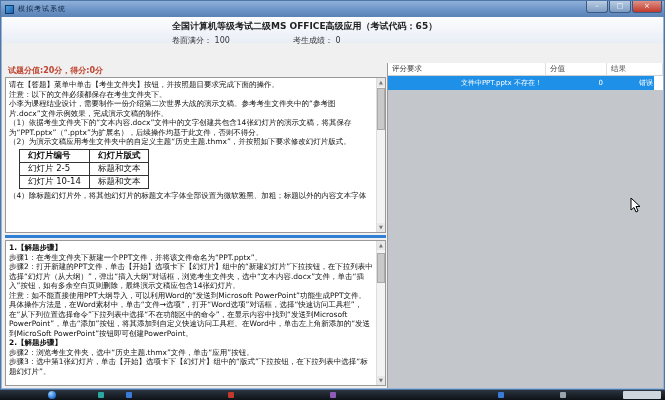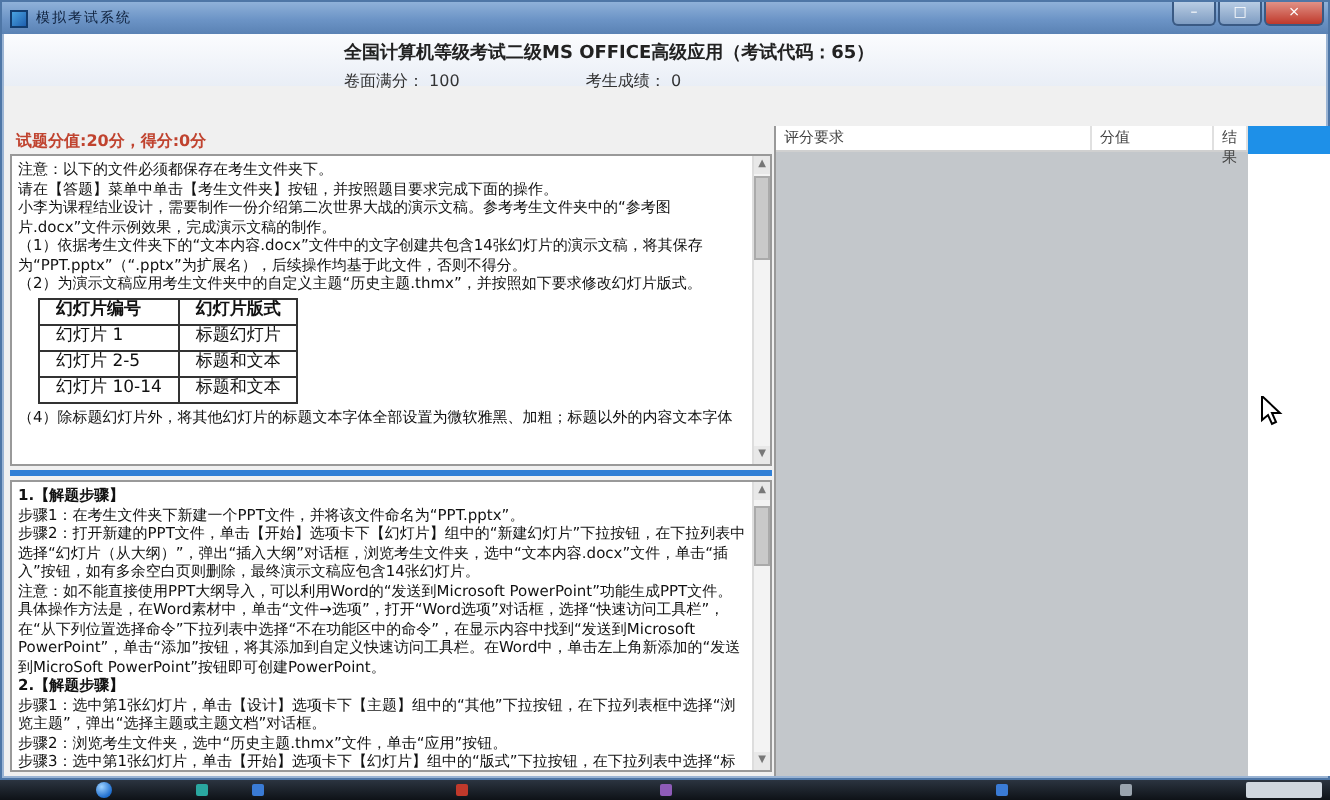--- a/index.html
+++ b/index.html
@@ -59,21 +59,21 @@
   .vscroll { position:absolute; top:0; right:0; bottom:0; width:9px; background:#f3f3f3;
     border-left:1px solid #ddd; }
   .vs-arrow { position:absolute; left:0; width:8px; height:9px; background:#e8e8e8;
     color:#777; font-size:5px; line-height:9px; text-align:center; }
   .vs-arrow.up { top:0; } .vs-arrow.down { bottom:0; }
   .vs-thumb { position:absolute; left:0; width:8px; background:#c9c9c9;
     border:1px solid #aaa; }
 
   
   .right-panel { position:absolute; left:385px; top:0; right:0; bottom:0;
-    background:#c3c7cb; border-left:1px solid #999; display:flex; flex-direction:row; }
+    background:#c3c7cb; border-left:1px solid #999; display:flex; flex-direction:column; }
   .sp-header { height:13px; background:#fff; border-bottom:1px solid #d0d0d0;
     display:flex; font-size:7.5px; color:#444; }
   .sp-h-cell { padding:1px 4px; border-right:1px solid #e0e0e0; }
   .sp-col1 { width:158px; } .sp-col2 { width:61px; } .sp-col3 { flex:1; }
   .sp-rows { position:relative; background:#fff; }
   .sp-row { height:14px; display:flex; font-size:7px; line-height:14px;
     background:#1e90e8; color:#fff; width:269px; cursor:pointer;text-align:right; }
   .sp-r-cell { padding:0 4px; overflow:hidden; white-space:nowrap; }
   .sp-scrollstrip { position:absolute; right:0; top:0; width:9px; height:14px; background:#fff; }
   .sp-fill { flex:1; background:#c3c7cb; }
@@ -116,34 +116,30 @@
     </div>
   </div>
 
 
   <div class="content">
 
     <div class="score-red">试题分值:20分，得分:0分</div>
 
     <div class="pane upper">
       <div class="pane-inner">
+        <div>请在【答题】菜单中单击【考生文件夹】按钮，并按照题目要求完成下面的操作。</div>
         <div>注意：以下的文件必须都保存在考生文件夹下。</div>
-        <div>请在【答题】菜单中单击【考生文件夹】按钮，并按照题目要求完成下面的操作。</div>
         <div>小李为课程结业设计，需要制作一份介绍第二次世界大战的演示文稿。参考考生文件夹中的“参考图片.docx”文件示例效果，完成演示文稿的制作。</div>
         <div>（1）依据考生文件夹下的“文本内容.docx”文件中的文字创建共包含14张幻灯片的演示文稿，将其保存为“PPT.pptx”（“.pptx”为扩展名），后续操作均基于此文件，否则不得分。</div>
         <div>（2）为演示文稿应用考生文件夹中的自定义主题“历史主题.thmx”，并按照如下要求修改幻灯片版式。</div>
         <table class="q-table">
           <tbody>
               <tr>
             <th>幻灯片编号</th>
             <th>幻灯片版式</th>
-          </tr>
-          <tr>
-            <td>幻灯片 1</td>
-            <td>标题幻灯片</td>
           </tr>
           <tr>
             <td>幻灯片 2-5</td>
             <td>标题和文本</td>
           </tr>
           <tr>
             <td>幻灯片 10-14</td>
             <td>标题和文本</td>
           </tr>
         </tbody>
@@ -159,21 +155,20 @@
 
     <div class="splitter"></div>
 
     <div class="pane lower">
       <div class="pane-inner">
         <div class="sol-head">1.【解题步骤】</div>
         <div>步骤1：在考生文件夹下新建一个PPT文件，并将该文件命名为“PPT.pptx”。</div>
         <div>步骤2：打开新建的PPT文件，单击【开始】选项卡下【幻灯片】组中的“新建幻灯片”下拉按钮，在下拉列表中选择“幻灯片（从大纲）”，弹出“插入大纲”对话框，浏览考生文件夹，选中“文本内容.docx”文件，单击“插入”按钮，如有多余空白页则删除，最终演示文稿应包含14张幻灯片。</div>
         <div>注意：如不能直接使用PPT大纲导入，可以利用Word的“发送到Microsoft PowerPoint”功能生成PPT文件。具体操作方法是，在Word素材中，单击“文件→选项”，打开“Word选项”对话框，选择“快速访问工具栏”，在“从下列位置选择命令”下拉列表中选择“不在功能区中的命令”，在显示内容中找到“发送到Microsoft PowerPoint”，单击“添加”按钮，将其添加到自定义快速访问工具栏。在Word中，单击左上角新添加的“发送到MicroSoft PowerPoint”按钮即可创建PowerPoint。</div>
         <div class="sol-head">2.【解题步骤】</div>
-        <div>步骤1：选中第1张幻灯片，单击【设计】选项卡下【主题】组中的“其他”下拉按钮，在下拉列表框中选择“浏览主题”，弹出“选择主题或主题文档”对话框。</div>
         <div>步骤2：浏览考生文件夹，选中“历史主题.thmx”文件，单击“应用”按钮。</div>
         <div>步骤3：选中第1张幻灯片，单击【开始】选项卡下【幻灯片】组中的“版式”下拉按钮，在下拉列表中选择“标题幻灯片”。</div>
 
       </div>
       <div class="vscroll">
         <div class="vs-arrow up">▲</div>
         <div class="vs-thumb" style="top:12px;height:30px;"></div>
         <div class="vs-arrow down">▼</div>
       </div>
     </div>

